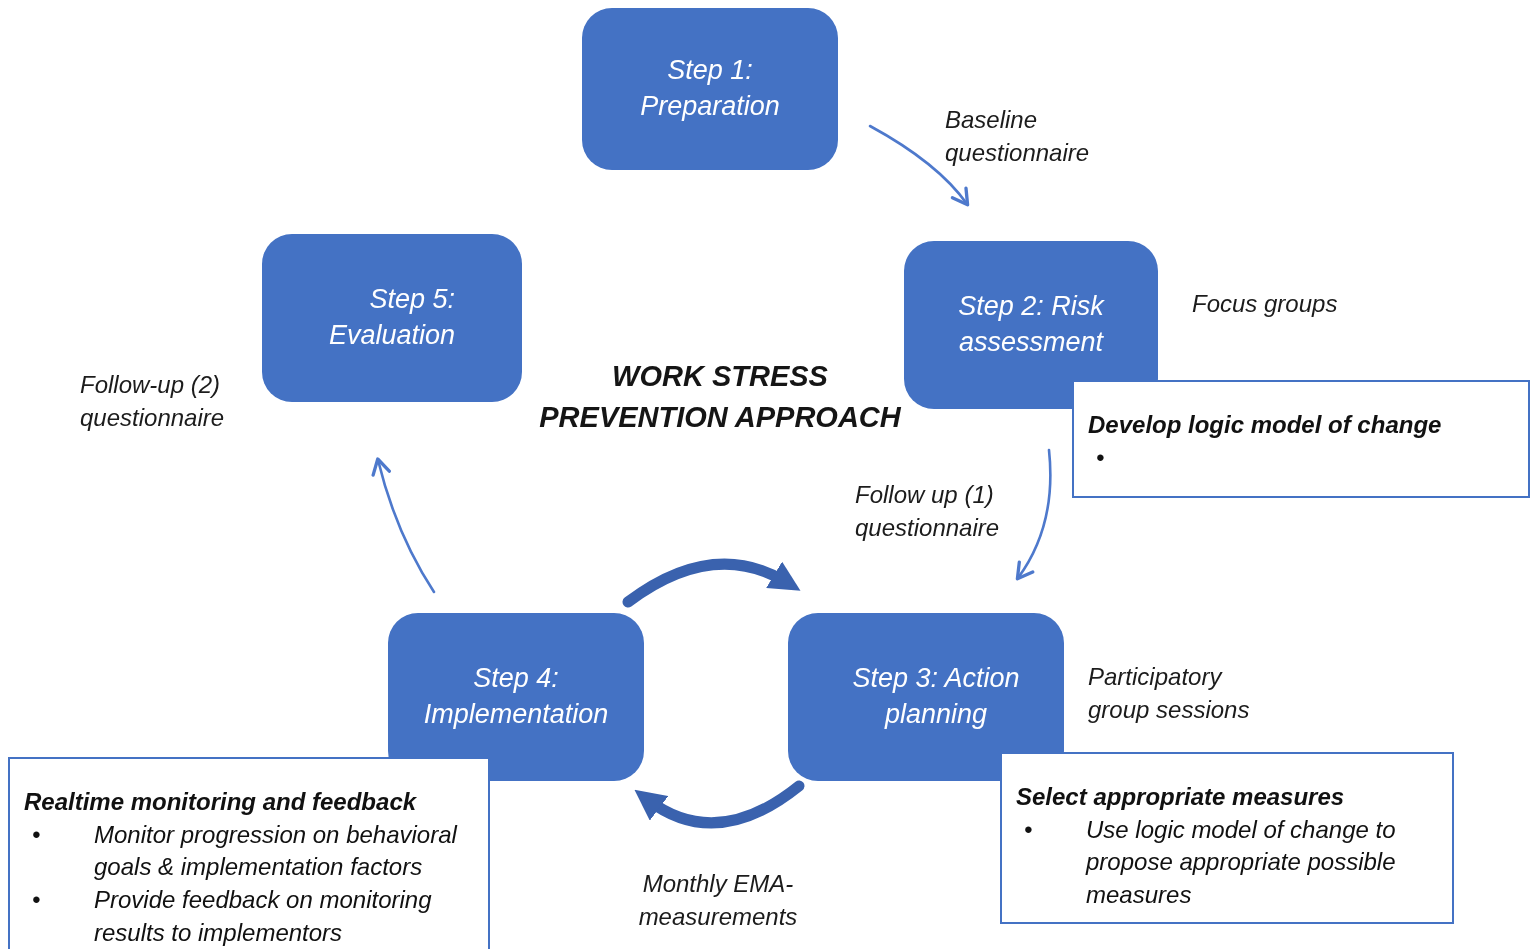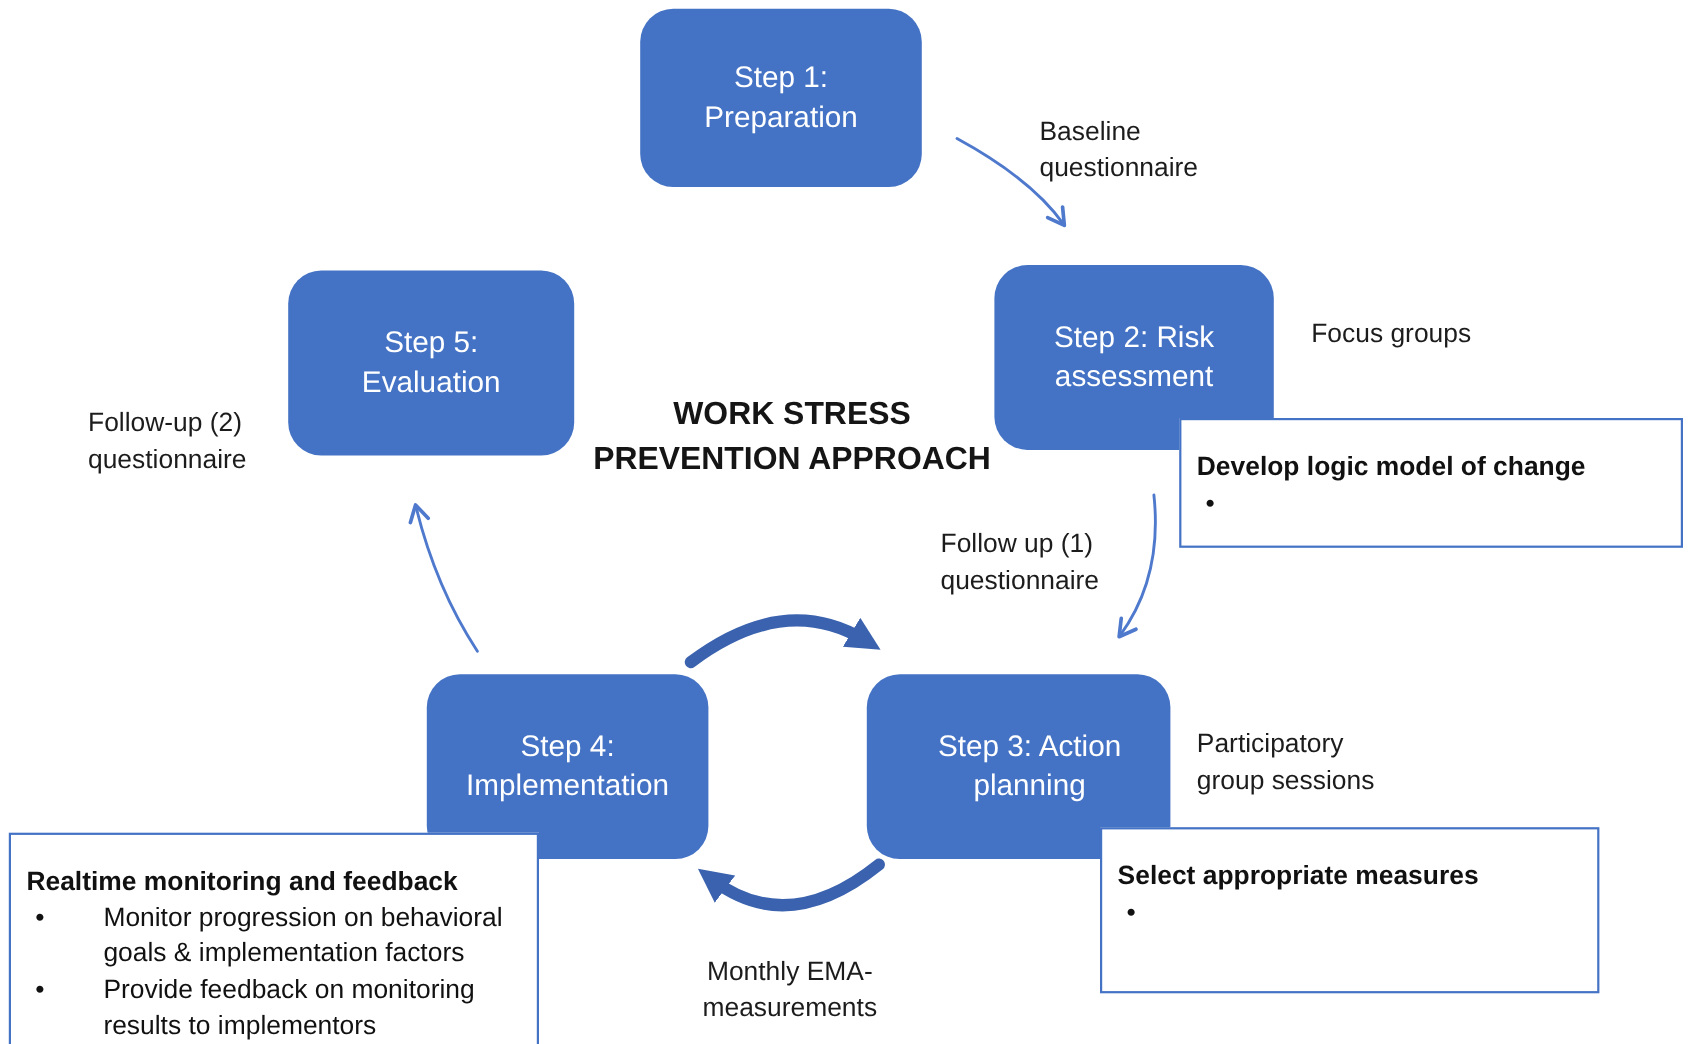--- a/index.html
+++ b/index.html
@@ -2,20 +2,21 @@
 <html><head>
 <meta charset="utf-8">
 <style>
   html,body{margin:0;padding:0;background:#ffffff;}
   .canvas{
     position:relative;
     width:1535px;height:949px;
     background:#ffffff;
     font-family:"Liberation Sans", sans-serif;
     overflow:hidden;
+    font-style:italic;
   }
   .arrow-layer{
     position:absolute;left:0;top:0;width:1535px;height:949px;
     pointer-events:none;
   }
   .node{
     position:absolute;
     background:#4472C4;
     color:#ffffff;
     border-radius:30px;
@@ -48,21 +49,21 @@
     padding:8px 14px 10px 14px;
     font-size:24px;line-height:1.36;
     color:#111111;
   }
   .info-title{font-weight:bold;margin-top:19px;}
   .bullet{display:flex;align-items:flex-start;}
   .bullet .dot{flex:0 0 62px;padding-left:8px;}
   .bullet .btext{flex:1 1 auto;}
   #node-step-1{left:582px;top:8px;width:256px;height:162px;}
   #node-step-2{left:904px;top:241px;width:254px;height:168px;}
-  #node-step-5{left:262px;top:246px;width:260px;height:168px;}
+  #node-step-5{left:262px;top:234px;width:260px;height:168px;text-align:right;}
   #node-step-4{left:388px;top:613px;width:256px;height:168px;}
   #node-step-3{left:788px;top:613px;width:256px;height:168px;padding-left:20px;}
   #label-baseline{left:945px;top:103px;}
   #label-focus-groups{left:1192px;top:287px;}
   #label-follow-up-2{left:80px;top:368px;}
   #label-follow-up-1{left:855px;top:478px;}
   #label-participatory{left:1088px;top:660px;}
   #label-monthly-ema{left:618px;top:867px;}
   #info-box-develop{left:1072px;top:380px;width:458px;min-height:118px;}
   #info-box-select{left:1000px;top:752px;width:454px;min-height:151px;}
@@ -129,20 +130,21 @@
     <div class="info-title">Develop logic model of change</div>
     <div class="bullet">
       <span class="dot">•</span>
     </div>
   </div>
 
   <div class="info-box" id="info-box-select">
     <div class="info-title">Select appropriate measures</div>
     <div class="bullet">
       <span class="dot">•</span>
+      <span class="btext">Use logic model of change to propose appropriate possible measures</span>
     </div>
   </div>
 
   <div class="info-box" id="info-box-realtime">
     <div class="info-title">Realtime monitoring and feedback</div>
     <div class="bullet">
       <span class="dot">•</span>
       <span class="btext">Monitor progression on behavioral goals &amp; implementation factors</span>
     </div>
     <div class="bullet">

